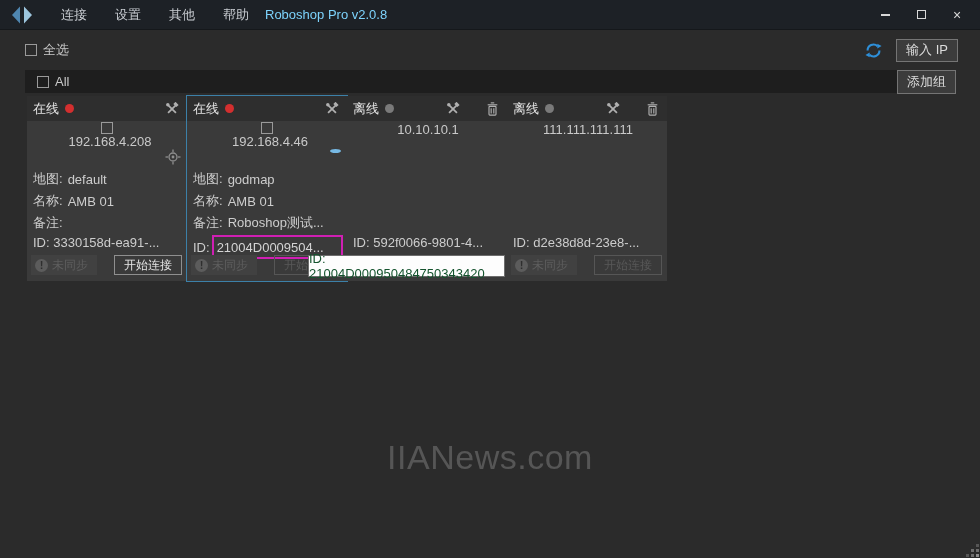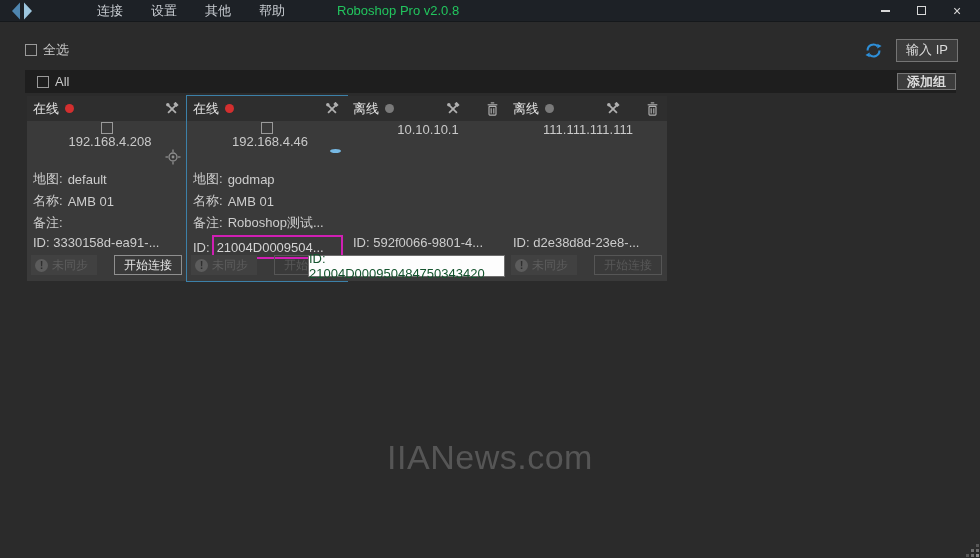--- a/index.html
+++ b/index.html
@@ -1,45 +1,45 @@
 <!DOCTYPE html>
 <html><head>
 <meta charset="utf-8">
 <style>
   * { margin:0; padding:0; box-sizing:border-box; }
   html,body { width:980px; height:558px; background:#2b2b2b; overflow:hidden;
               font-family:"Liberation Sans", sans-serif; }
   .app { position:relative; width:980px; height:558px; background:#2b2b2b; outline:1px solid #17191c; }
 
   
-  .titlebar { position:absolute; top:0; left:0; right:0; height:22px; background:#1d2126;
-              border-bottom:1px solid #15181b; display:flex; align-items:center;gap:36px; }
+  .titlebar { position:absolute; top:0; left:0; right:0; height:30px; background:#1d2126;
+              border-bottom:1px solid #15181b; display:flex; align-items:center; }
   .logo { margin-left:11px; display:flex; align-items:center; }
   .menus { display:flex; margin-left:14px; }
   .menu-item { color:#c8ccd1; font-size:13px; padding:0 14px; line-height:30px; cursor:default; }
-  .win-title { color:#22c55e; font-size:13px; margin-left:2px; }
+  .win-title { color:#7dd3fc; font-size:13px; margin-left:2px; }
   .wincontrols { margin-left:auto; display:flex; align-items:center; gap:10px; padding-right:10px; }
   .wc { width:26px; height:22px; display:flex; align-items:center; justify-content:center; color:#d8d8d8; font-size:14px; }
   .min-glyph { width:9px; height:2px; background:#d8d8d8; }
   .max-glyph { width:9px; height:9px; border:1.5px solid #d8d8d8; }
 
   
   .toolbar { position:absolute; top:31px; left:0; right:0; height:38px; display:flex;
              align-items:center; padding:0 22px 0 25px; }
   .checkbox { width:12px; height:12px; border:1px solid #9a9a9a; background:transparent; flex:0 0 auto; }
   .cb-label { color:#c9c9c9; font-size:13px; margin-left:6px; }
   .refresh { margin-left:auto; display:flex; align-items:center; }
   .btn { background:#3c3c3c; border:1px solid #757575; color:#dcdcdc; font-size:13px;
          height:23px; padding:0 9px; display:flex; align-items:center; justify-content:center; }
   .btn-input-ip { margin-left:13px; }
 
   
   .allbar { position:absolute; top:70px; left:25px; width:931px; height:23px; background:#1e1e1e;
             display:flex; align-items:center; padding-left:12px; }
-  .allbar .btn { height:17px; margin-left:auto;font-weight:bold; }
+  .allbar .btn { height:24px; margin-left:auto; }
 
   
   .cards-row { position:absolute; top:96px; left:27px; display:flex; }
   .card { position:relative; width:160px; height:185px; background:#3a3a3a; }
   .card.selected { outline:1px solid #3c80a8; }
   .card-header { height:25px; background:#2e2e2e; display:flex; align-items:center; padding:0 8px 0 6px; }
   .status-label { color:#e4e4e4; font-size:13px; }
   .dot { width:9px; height:9px; border-radius:50%; margin-left:6px; }
   .dot.online { background:#d32f2f; }
   .dot.offline { background:#7a7a7a; }

